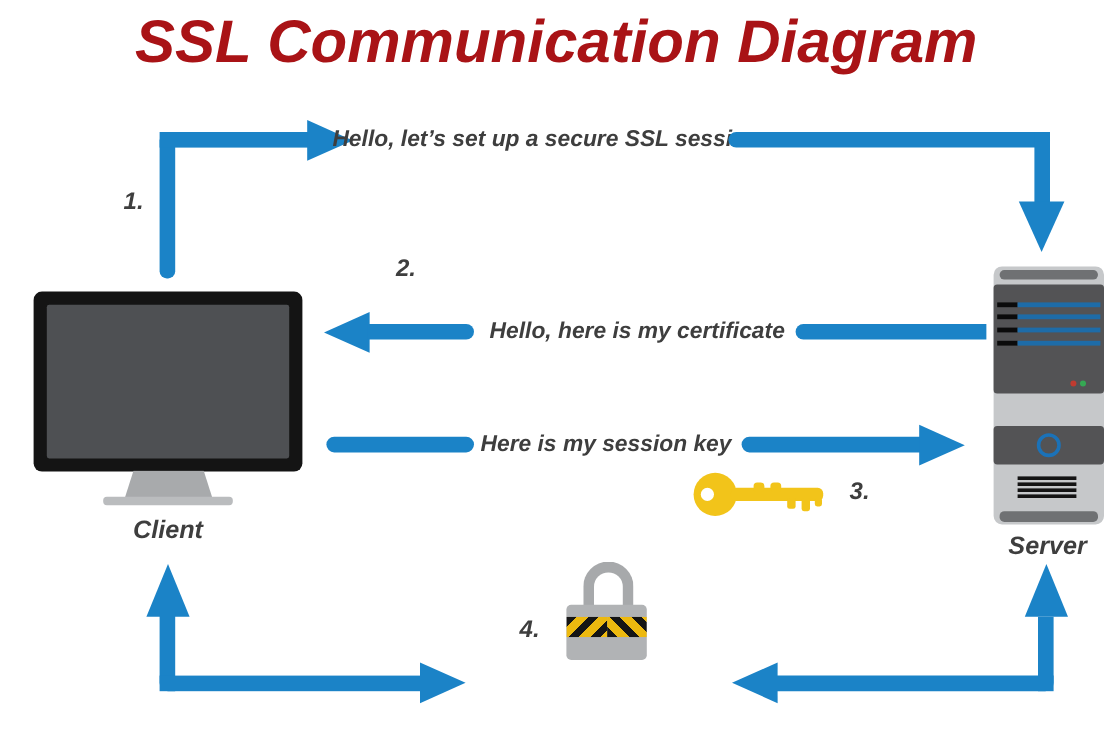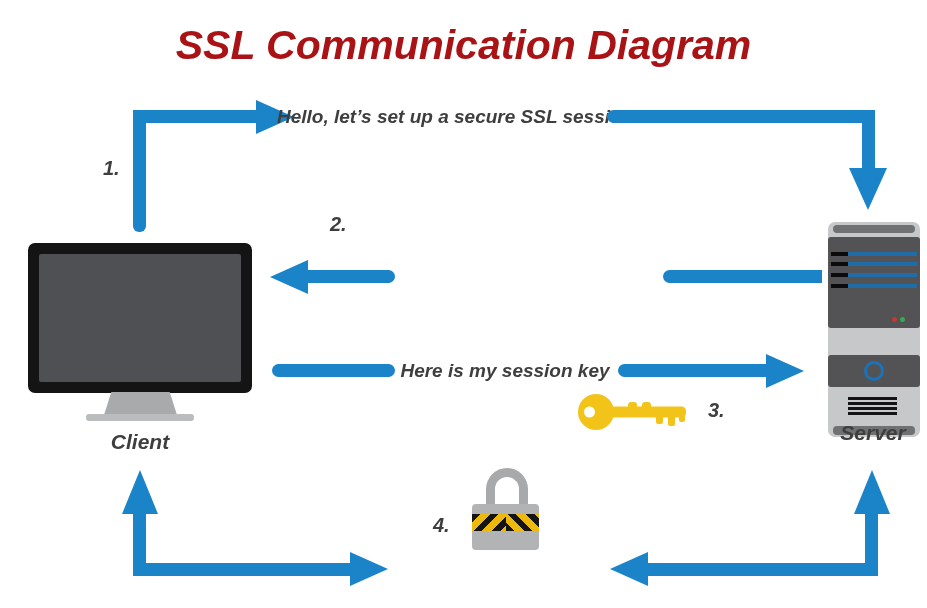--- a/index.html
+++ b/index.html
@@ -11,22 +11,22 @@
     --seal-yellow:#F0C929;
     --hazard-yellow:#EDB90F;
     --lock-gray:#B1B3B5;
   }
   html,body{margin:0;padding:0;background:#fff;}
   .canvas{
     position:relative;width:927px;height:608px;background:#fff;overflow:hidden;
     font-family:"Liberation Sans",sans-serif;
   }
   .title{
-    position:absolute;left:0;right:0;top:6px;margin:16px;text-align:center;
-    font-size:41px;font-weight:bold;font-style:italic;color:var(--title-red);
+    position:absolute;left:0;right:0;top:6px;margin:0;text-align:center;
+    font-size:50px;font-weight:bold;font-style:italic;color:var(--title-red);
     letter-spacing:0px;
   }
   .lbl{
     position:absolute;font-weight:bold;font-style:italic;color:var(--label-gray);
     font-size:20px;line-height:22px;
   }
   .msg{
     position:absolute;font-weight:bold;font-style:italic;color:var(--label-gray);
     font-size:19px;line-height:26px;text-align:center;white-space:nowrap;
   }
@@ -97,20 +97,21 @@
   <div class="bar" style="left:133px;top:110px;width:125px;"></div>
   <div class="head head-right" style="left:256px;top:100px;"></div>
   <div class="msg" style="left:277px;top:104px;width:318px;">Hello, let’s set up a secure SSL session</div>
   <div class="bar" style="left:607px;top:110px;width:268px;border-radius:7px 0 0 7px;"></div>
   <div class="vbar" style="left:862px;top:110px;height:60px;border-radius:0 7px 0 0;"></div>
   <div class="head head-down" style="left:849px;top:168px;"></div>
 
   <div class="lbl" style="left:330px;top:213px;">2.</div>
   <div class="head head-left" style="left:270px;top:260px;"></div>
   <div class="bar" style="left:306px;top:270px;width:89px;border-radius:0 7px 7px 0;"></div>
+  <div class="msg" style="left:398px;top:264px;width:266px;">Hello, here is my certificate</div>
   <div class="bar" style="left:663px;top:270px;width:159px;border-radius:7px 0 0 7px;"></div>
 
   <div class="bar" style="left:272px;top:364px;width:123px;border-radius:7px;"></div>
   <div class="msg" style="left:400px;top:358px;width:210px;">Here is my session key</div>
   <div class="bar" style="left:618px;top:364px;width:151px;border-radius:7px 0 0 7px;"></div>
   <div class="head head-right" style="left:766px;top:354px;"></div>
   <svg class="icon-abs" style="left:576px;top:390px;" width="122" height="44" viewBox="0 0 122 44">
     <circle cx="20" cy="22" r="18" fill="var(--key-gold)"></circle>
     <rect x="33" y="16.5" width="77" height="11" rx="4.5" fill="var(--key-gold)"></rect>
     <rect x="52" y="12" width="9" height="8" rx="3" fill="var(--key-gold)"></rect>
@@ -167,15 +168,15 @@
     </div>
     <div class="srv-panel-mid">
       <div class="power-ring"></div>
     </div>
     <div class="vent" style="top:175px;"></div>
     <div class="vent" style="top:180px;"></div>
     <div class="vent" style="top:185px;"></div>
     <div class="vent" style="top:190px;"></div>
     <div class="srv-botbar"></div>
   </div>
-  <div class="node-label" style="left:822px;top:421px;width:102px;">Server</div>
+  <div class="node-label" style="left:822px;top:444px;width:102px;">Server</div>
 
 </div>
 
 </body></html>

